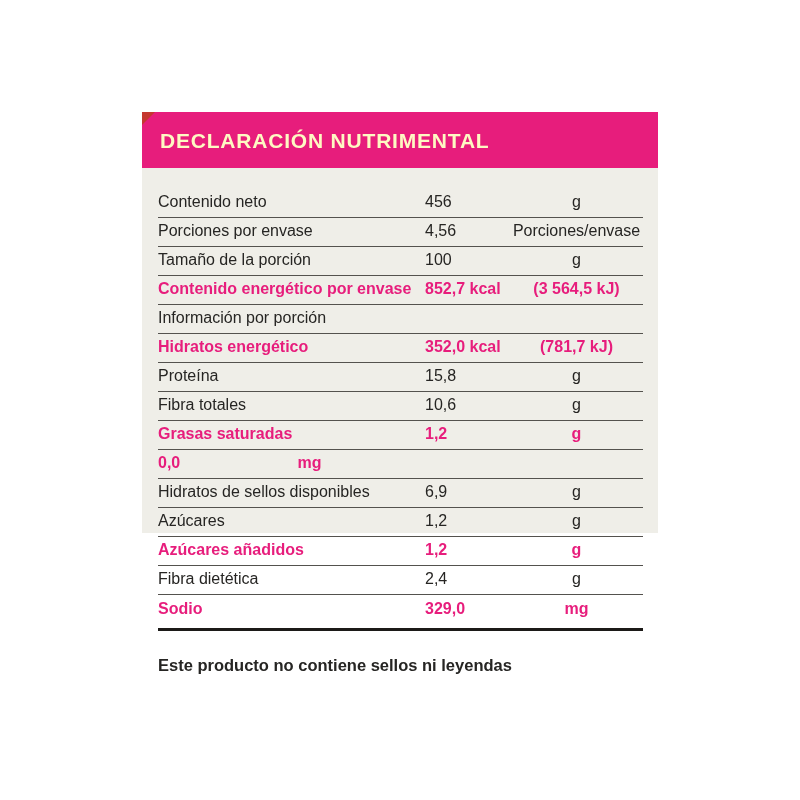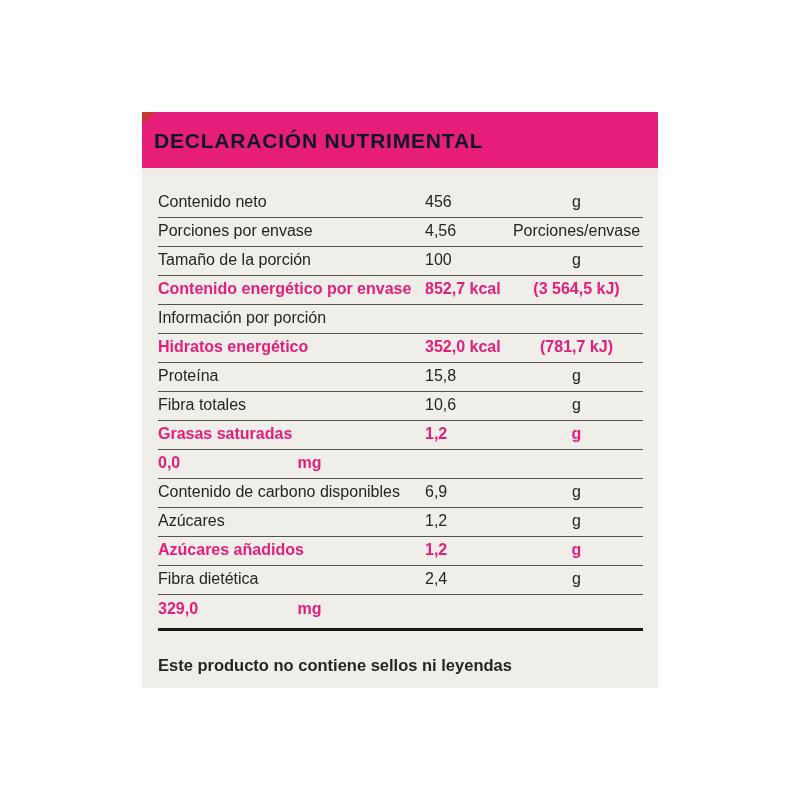--- a/index.html
+++ b/index.html
@@ -30,31 +30,31 @@
   }
   .fold{
     position:absolute;
     left:0;top:0;
     width:0;height:0;
     border-top:13px solid var(--fold);
     border-right:13px solid transparent;
   }
   .card-title{
     display:block;
-    padding-left:12px;
+    padding-left:18px;
     line-height:58px;
     font-size:21px;
     font-weight:bold;
     letter-spacing:0.8px;
-    color:#0f172a;
+    color:#fef9c3;
     white-space:nowrap;
   }
   .card-body{
     background:var(--card-bg);
-    height:520px;
+    height:365px;
     padding:21px 15px 0 16px;
   }
   .row{
     display:flex;
     align-items:flex-end;
     height:29px;
     padding-bottom:7px;
     border-bottom:1px solid var(--rule);
     font-size:16px;
     line-height:1;
@@ -132,39 +132,40 @@
         <div class="row hl">
           <span class="cell-label">Grasas saturadas</span>
           <span class="cell-value">1,2</span>
           <span class="cell-unit">g</span>
         </div>
         <div class="row hl">
           <span class="cell-value">0,0</span>
           <span class="cell-unit">mg</span>
         </div>
         <div class="row">
-          <span class="cell-label">Contenido de carbono disponibles</span>
+          <span class="cell-label">Hidratos de sellos disponibles</span>
           <span class="cell-value">6,9</span>
           <span class="cell-unit">g</span>
         </div>
         <div class="row">
           <span class="cell-label">Azúcares</span>
           <span class="cell-value">1,2</span>
           <span class="cell-unit">g</span>
         </div>
         <div class="row hl">
           <span class="cell-label">Azúcares añadidos</span>
           <span class="cell-value">1,2</span>
           <span class="cell-unit">g</span>
         </div>
         <div class="row">
           <span class="cell-label">Fibra dietética</span>
           <span class="cell-value">2,4</span>
           <span class="cell-unit">g</span>
         </div>
         <div class="row hl last">
+          <span class="cell-label">Sodio</span>
           <span class="cell-value">329,0</span>
           <span class="cell-unit">mg</span>
         </div>
       </div>
     <div class="footer-note">Este producto no contiene sellos ni leyendas</div>
   </div>
 </div>
 
 </body></html>

